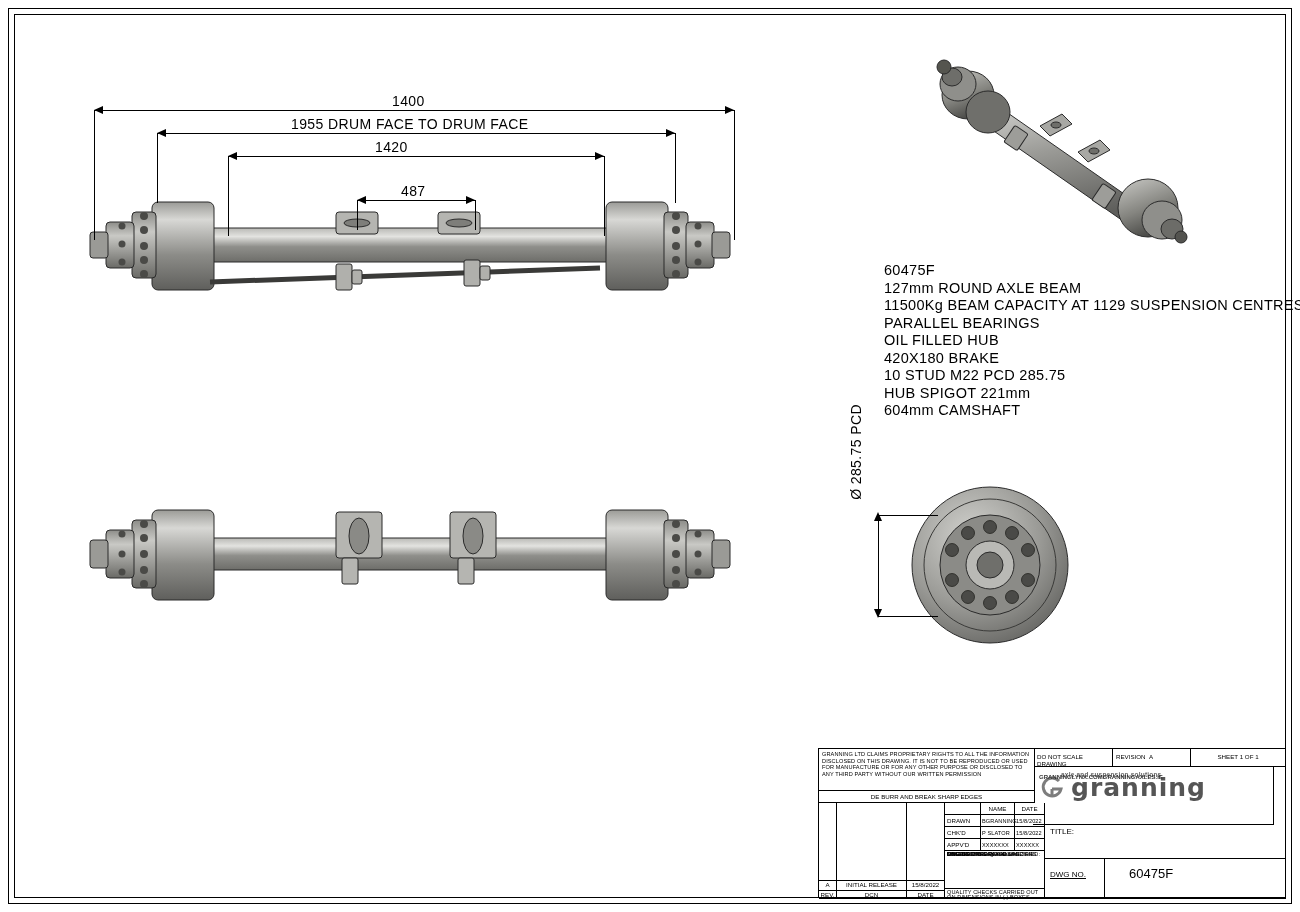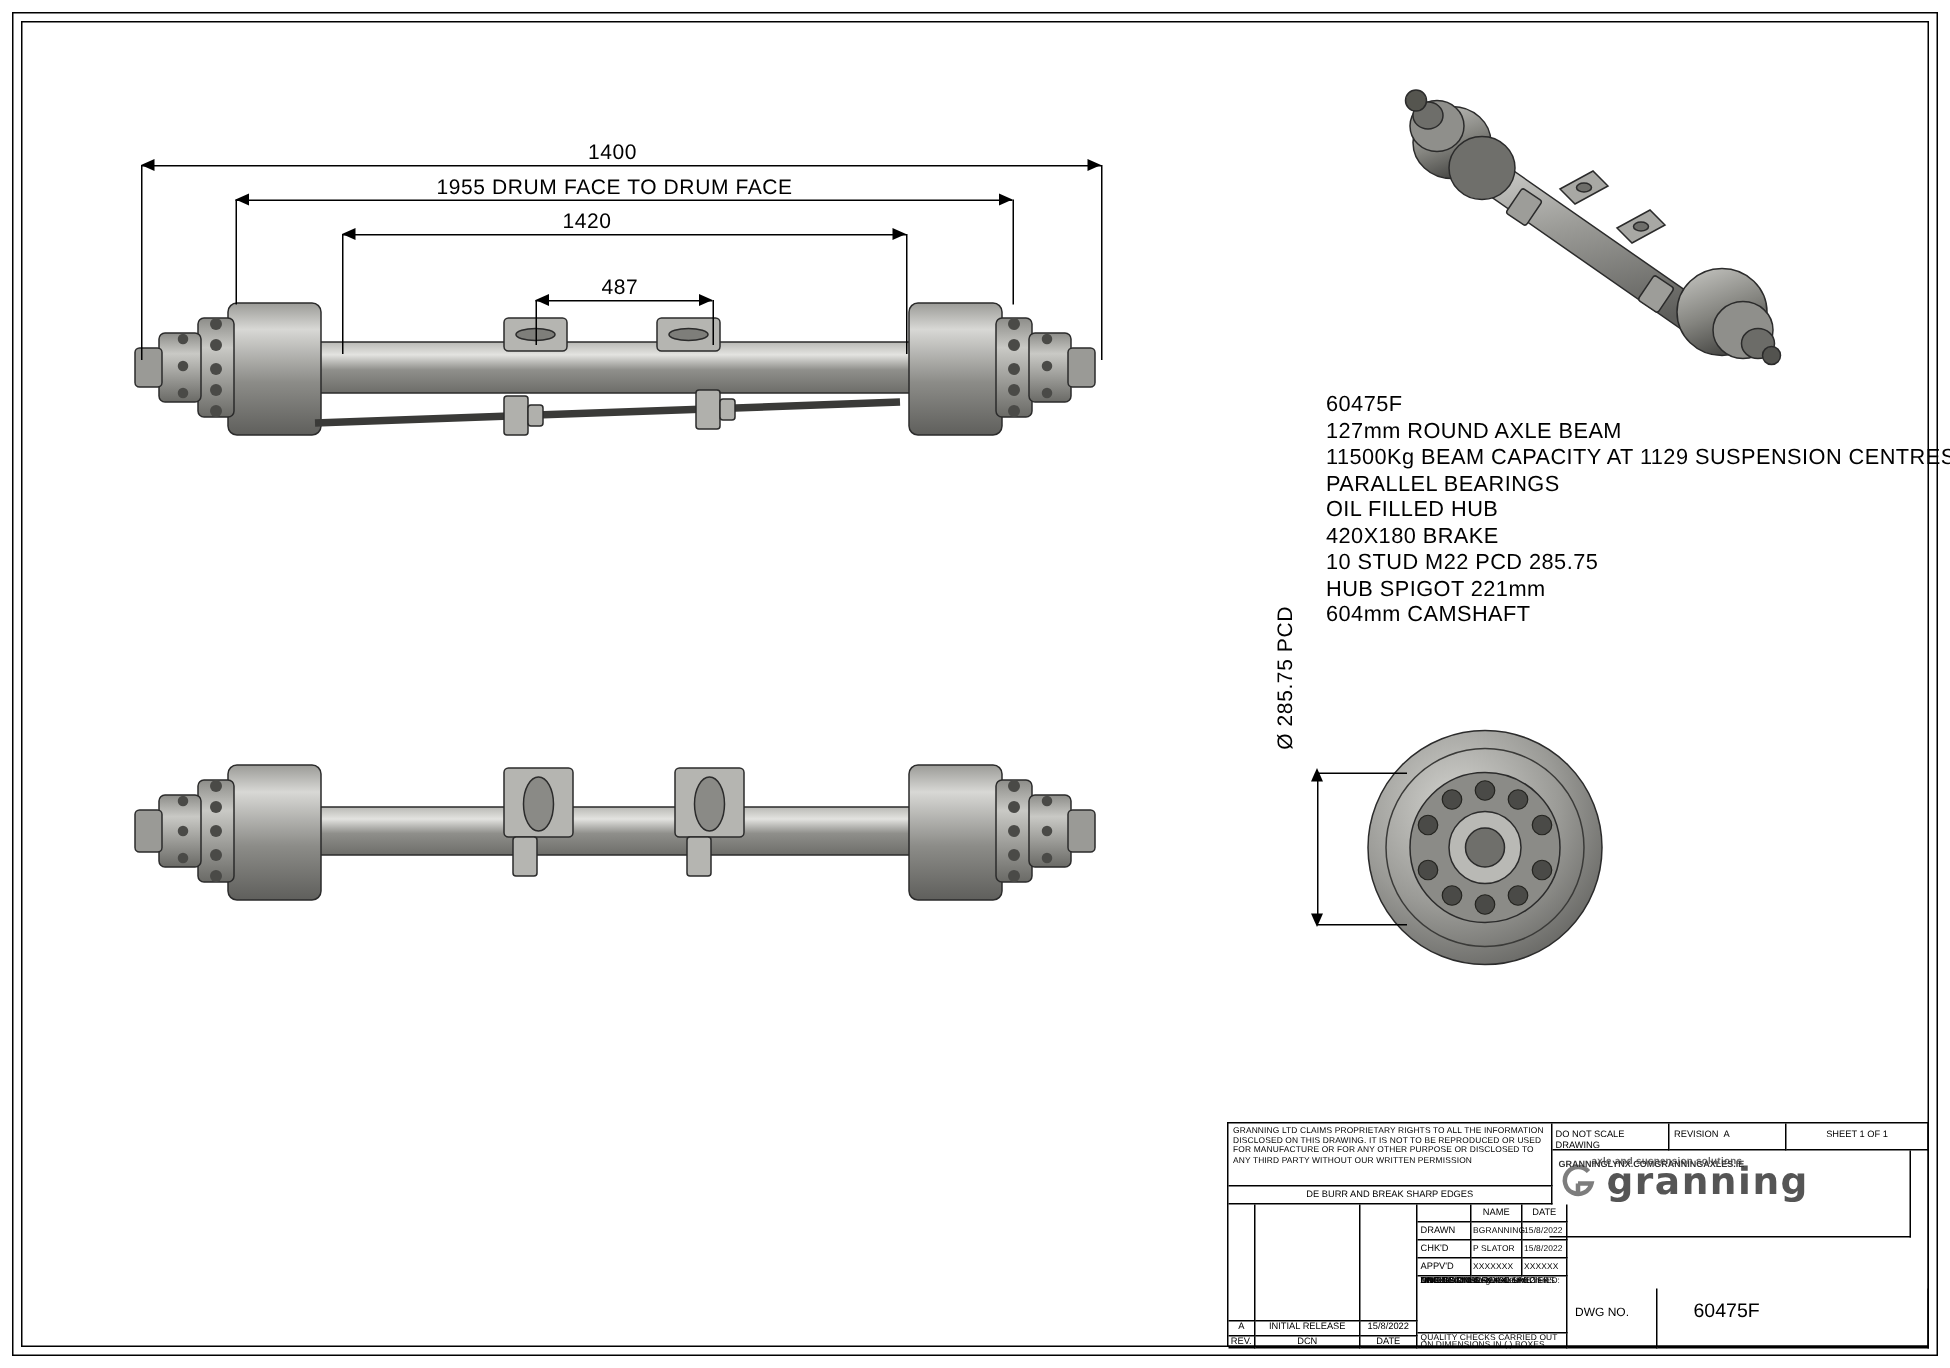--- a/index.html
+++ b/index.html
@@ -357,17 +357,18 @@
         </svg>
         <span class="logo-text">granning</span>
       </div>
       <div class="logo-sub ctr" style="margin-left:22px;">axle and suspension solutions</div>
       <div style="display:flex;justify-content:space-between;margin-top:2px;">
         <span class="logo-url">GRANNINGLYNX.COM</span>
         <span class="logo-url">GRANNINGAXLES.IE</span>
       </div>
     </div>
 
-
-    <div class="tbcell tiny2" style="left:226px;top:110px;width:60px;height:40px;padding:12px 5px;font-size:8px;">DWG NO.</div>
+    <div class="tbcell tiny2" style="left:226px;top:76px;width:241px;height:34px;padding:3px 5px;font-size:8px;">TITLE:</div>
+
+    <div class="tbcell tiny2" style="left:226px;top:110px;width:60px;height:40px;padding:12px 5px;font-size:8px;text-decoration:underline;">DWG NO.</div>
     <div class="tbcell" style="left:286px;top:110px;width:181px;height:40px;padding:11px 24px;font-size:13px;">60475F</div>
   </div>
 </div>
 
 </body></html>

